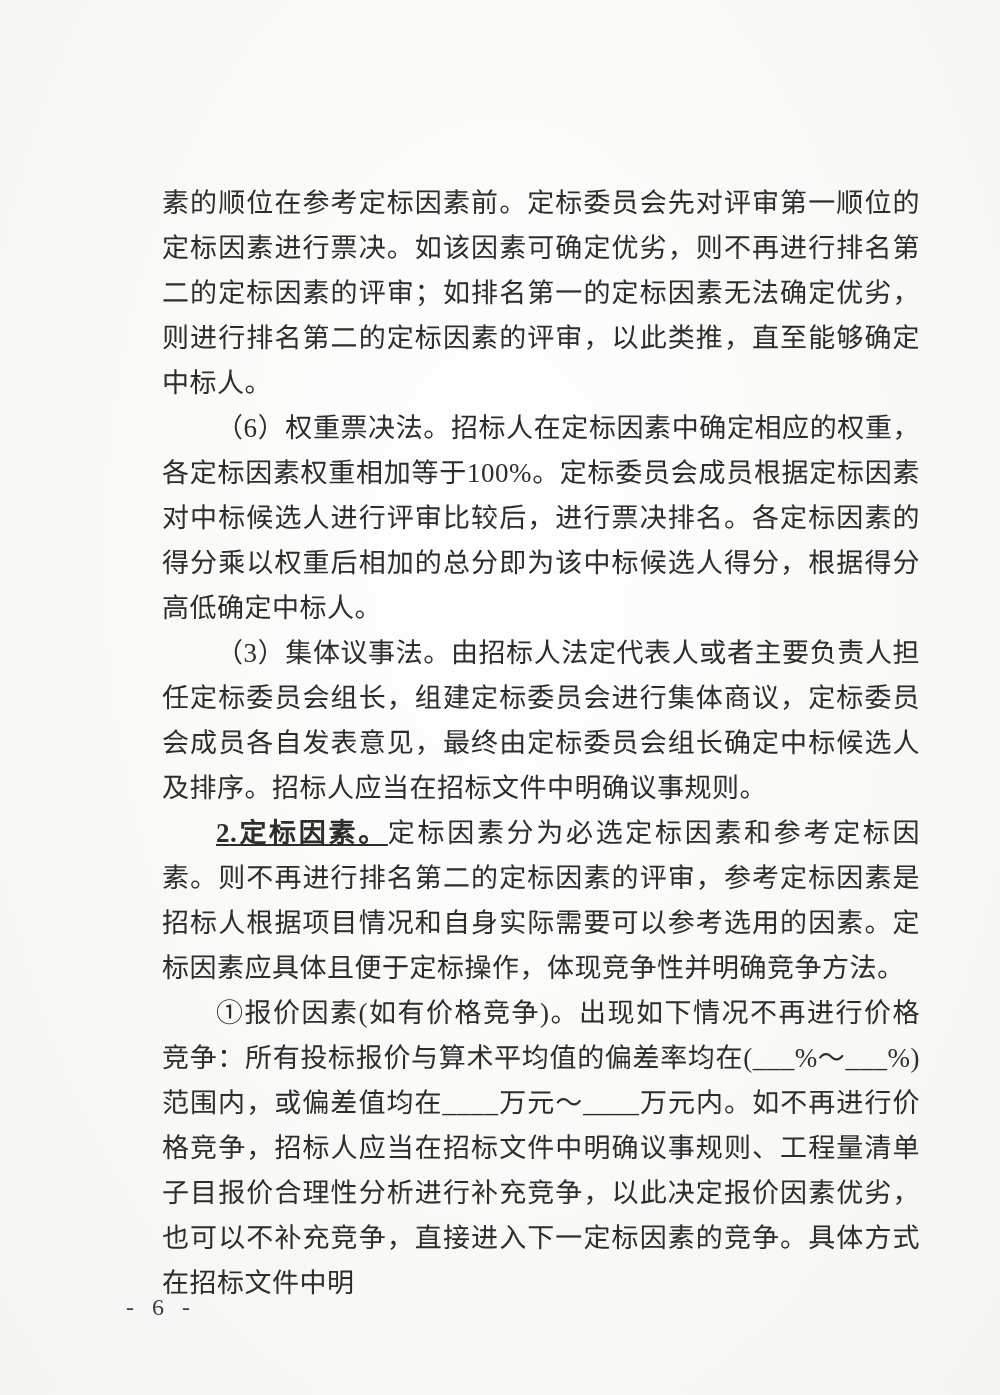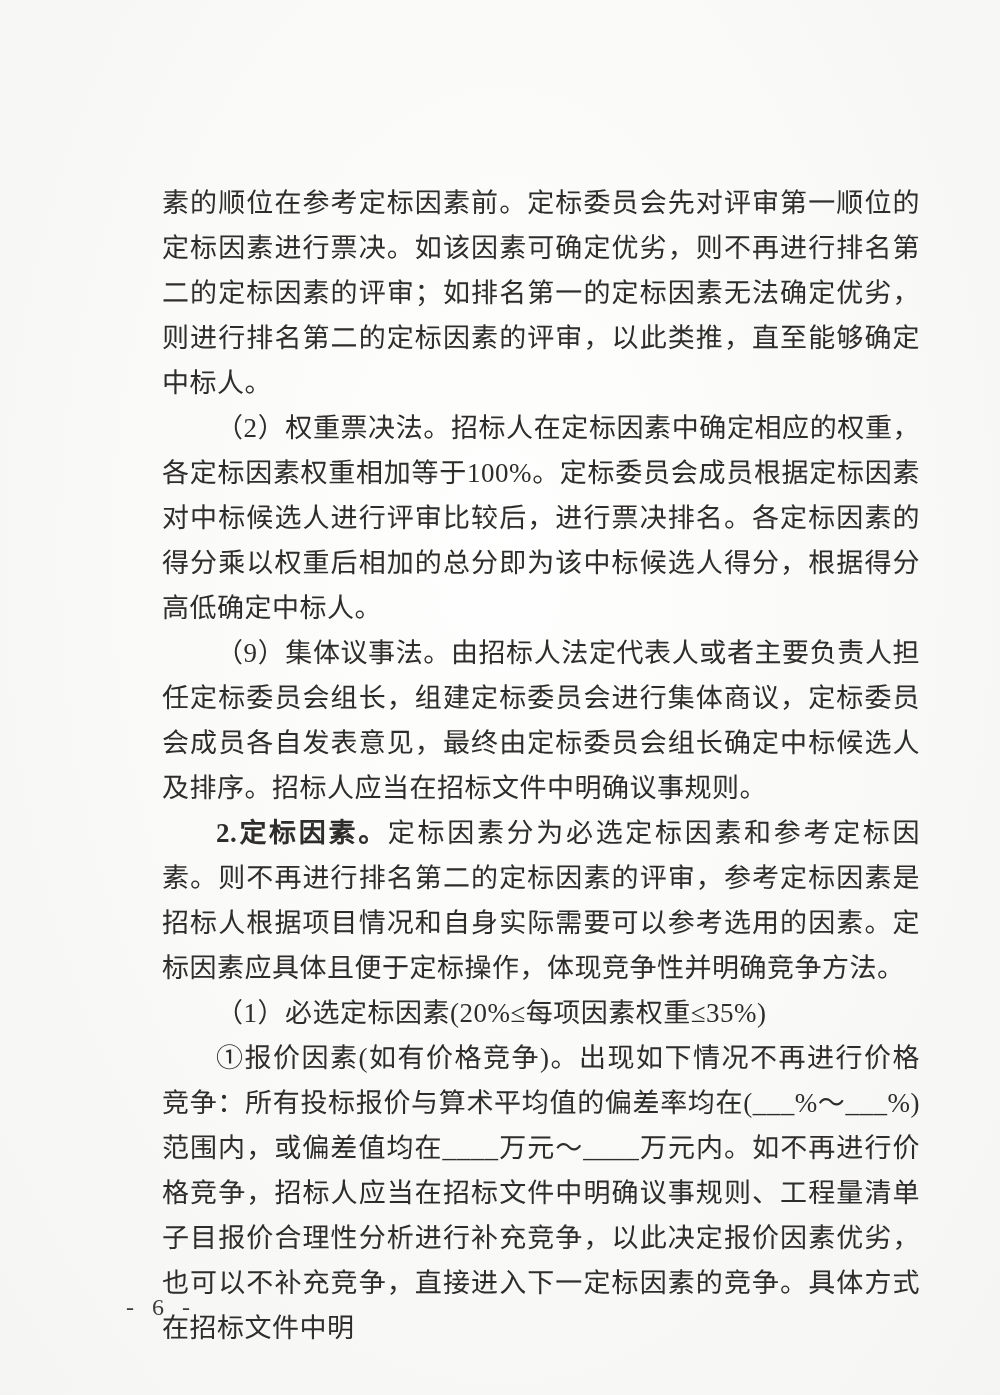--- a/index.html
+++ b/index.html
@@ -34,37 +34,37 @@
   }
   .para {
     margin: 0;
     text-align: justify;
   }
   .para.indent {
     text-indent: 2em;
   }
   .run-bold {
     font-weight: bold;
+    text-decoration: underline;
   }
   .footer {
     position: absolute;
     left: 126px;
     top: 1294px;
     font-size: 24px;
     letter-spacing: 6px;
     color: #3b3b3b;
     font-family: "Liberation Serif", "DejaVu Serif", serif;
   }
 </style>
 </head>
 <body>
 
 <div class="page">
   <div class="doc-body" id="doc-body">
       <p class="para"><span class="run">素的顺位在参考定标因素前。定标委员会先对评审第一顺位的定标因素进行票决。如该因素可确定优劣，则不再进行排名第二的定标因素的评审；如排名第一的定标因素无法确定优劣，则进行排名第二的定标因素的评审，以此类推，直至能够确定中标人。</span></p>
-      <p class="para indent"><span class="run">（2）权重票决法。招标人在定标因素中确定相应的权重，各定标因素权重相加等于100%。定标委员会成员根据定标因素对中标候选人进行评审比较后，进行票决排名。各定标因素的得分乘以权重后相加的总分即为该中标候选人得分，根据得分高低确定中标人。</span></p>
-      <p class="para indent"><span class="run">（9）集体议事法。由招标人法定代表人或者主要负责人担任定标委员会组长，组建定标委员会进行集体商议，定标委员会成员各自发表意见，最终由定标委员会组长确定中标候选人及排序。招标人应当在招标文件中明确议事规则。</span></p>
+      <p class="para indent"><span class="run">（6）权重票决法。招标人在定标因素中确定相应的权重，各定标因素权重相加等于100%。定标委员会成员根据定标因素对中标候选人进行评审比较后，进行票决排名。各定标因素的得分乘以权重后相加的总分即为该中标候选人得分，根据得分高低确定中标人。</span></p>
+      <p class="para indent"><span class="run">（3）集体议事法。由招标人法定代表人或者主要负责人担任定标委员会组长，组建定标委员会进行集体商议，定标委员会成员各自发表意见，最终由定标委员会组长确定中标候选人及排序。招标人应当在招标文件中明确议事规则。</span></p>
       <p class="para indent"><span class="run-bold">2.定标因素。</span><span class="run">定标因素分为必选定标因素和参考定标因素。则不再进行排名第二的定标因素的评审，参考定标因素是招标人根据项目情况和自身实际需要可以参考选用的因素。定标因素应具体且便于定标操作，体现竞争性并明确竞争方法。</span></p>
-      <p class="para indent"><span class="run">（1）必选定标因素(20%≤每项因素权重≤35%)</span></p>
       <p class="para indent"><span class="run">①报价因素(如有价格竞争)。出现如下情况不再进行价格竞争：所有投标报价与算术平均值的偏差率均在(___%～___%)范围内，或偏差值均在____万元～____万元内。如不再进行价格竞争，招标人应当在招标文件中明确议事规则、工程量清单子目报价合理性分析进行补充竞争，以此决定报价因素优劣，也可以不补充竞争，直接进入下一定标因素的竞争。具体方式在招标文件中明</span></p>
     </div>
   <div class="footer">- 6 -</div>
 </div>
 
 </body></html>

